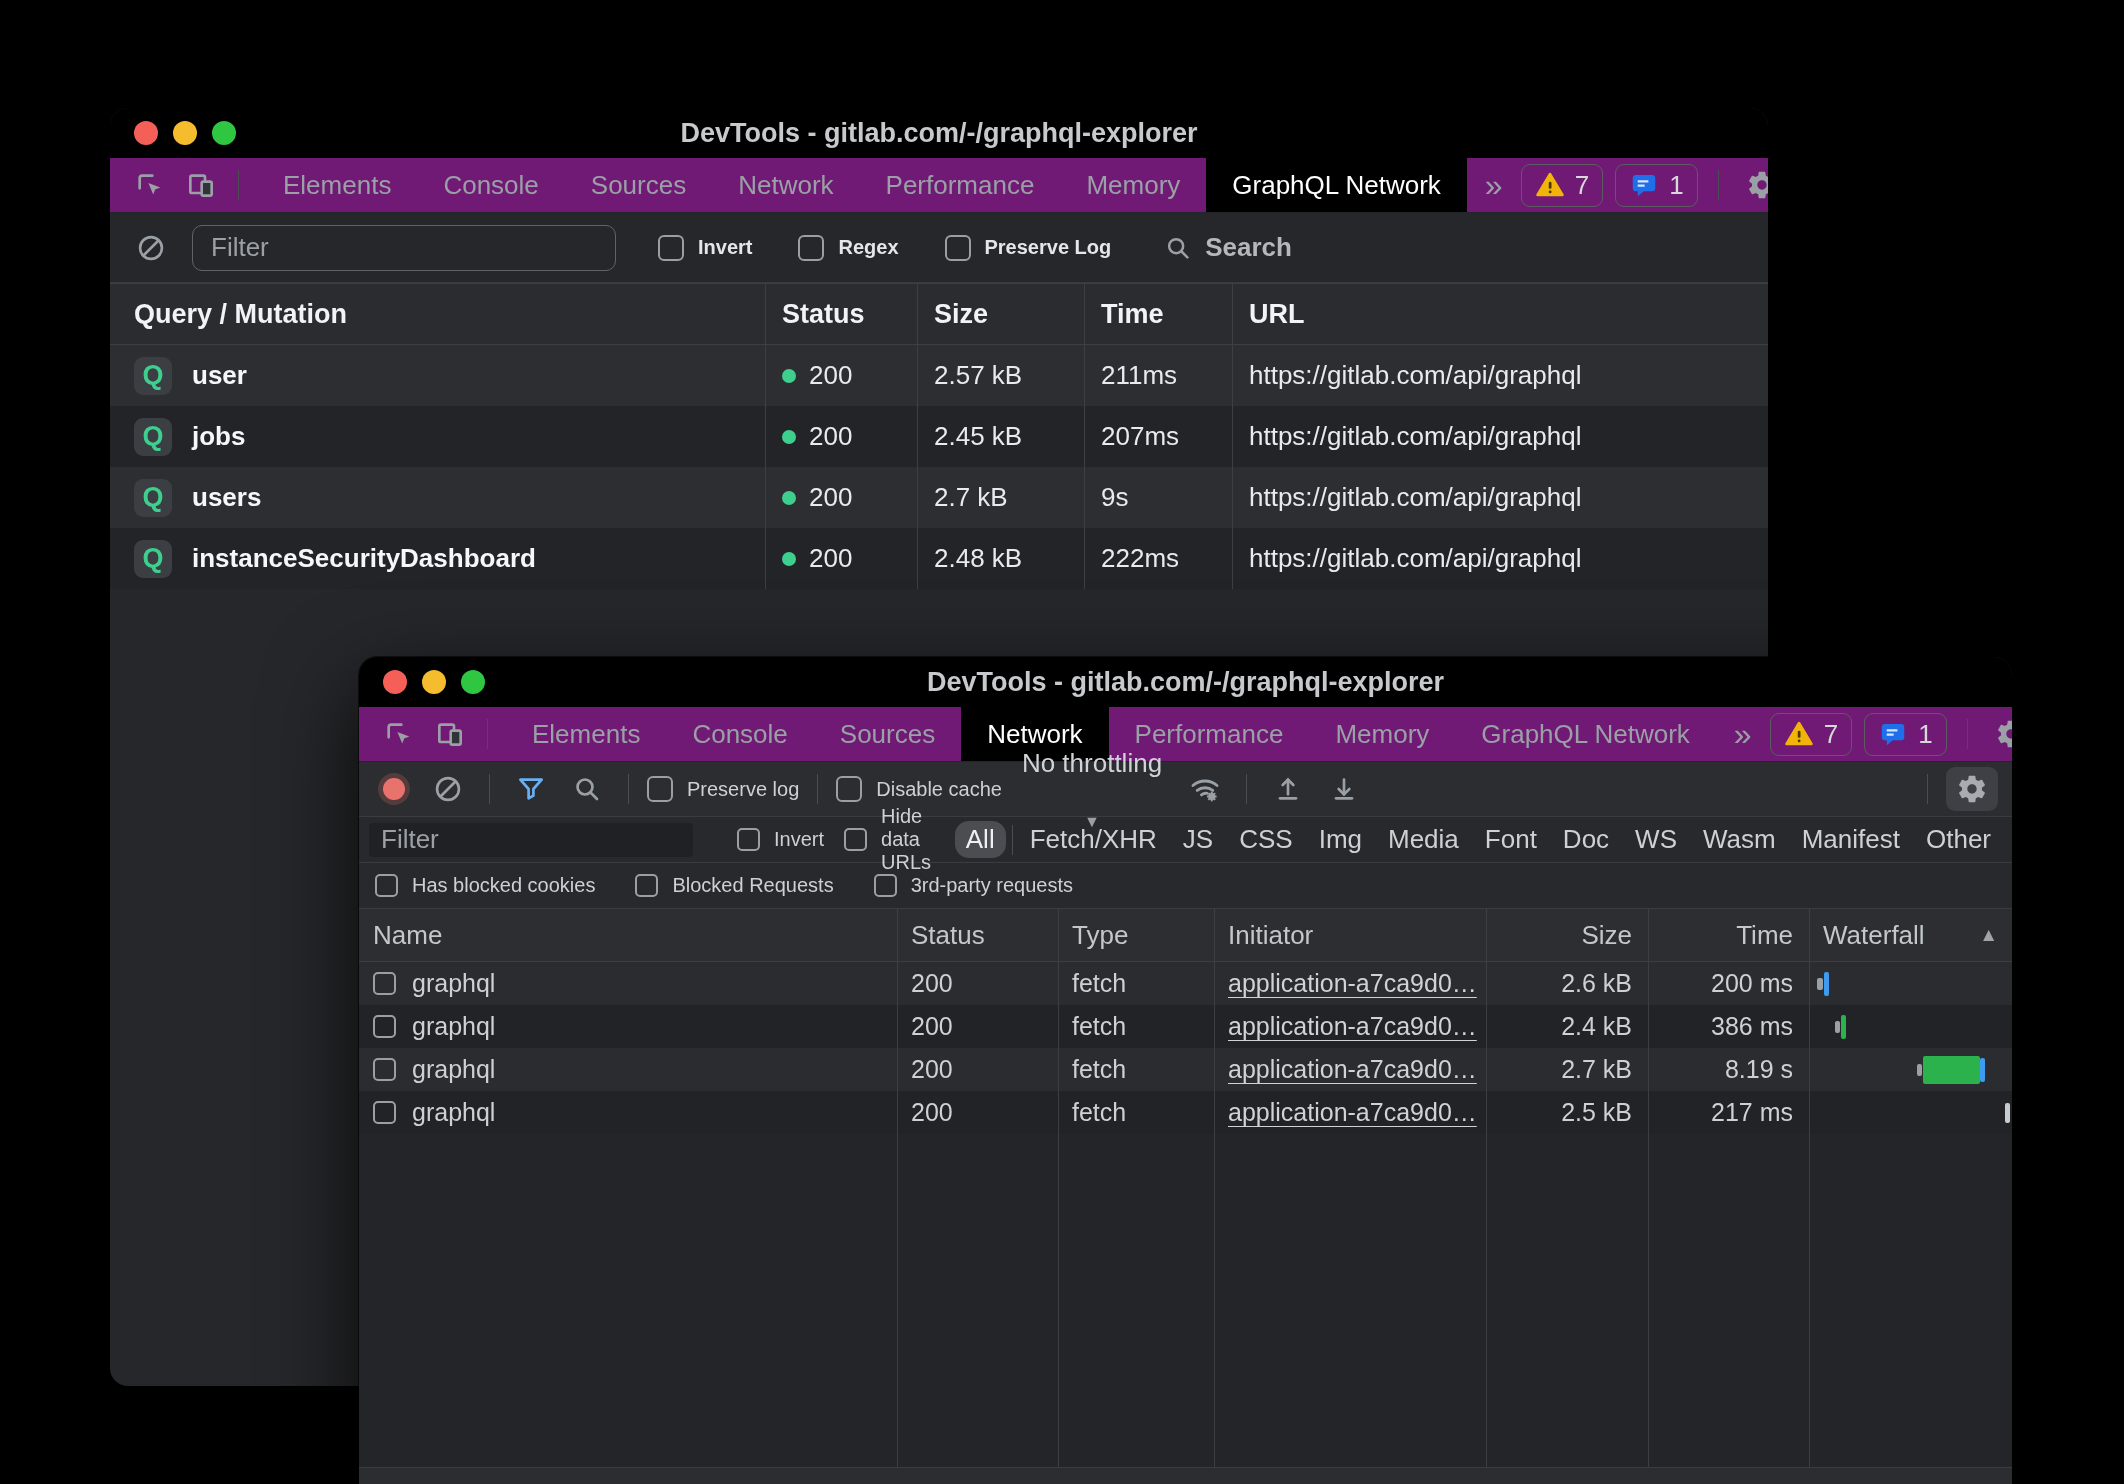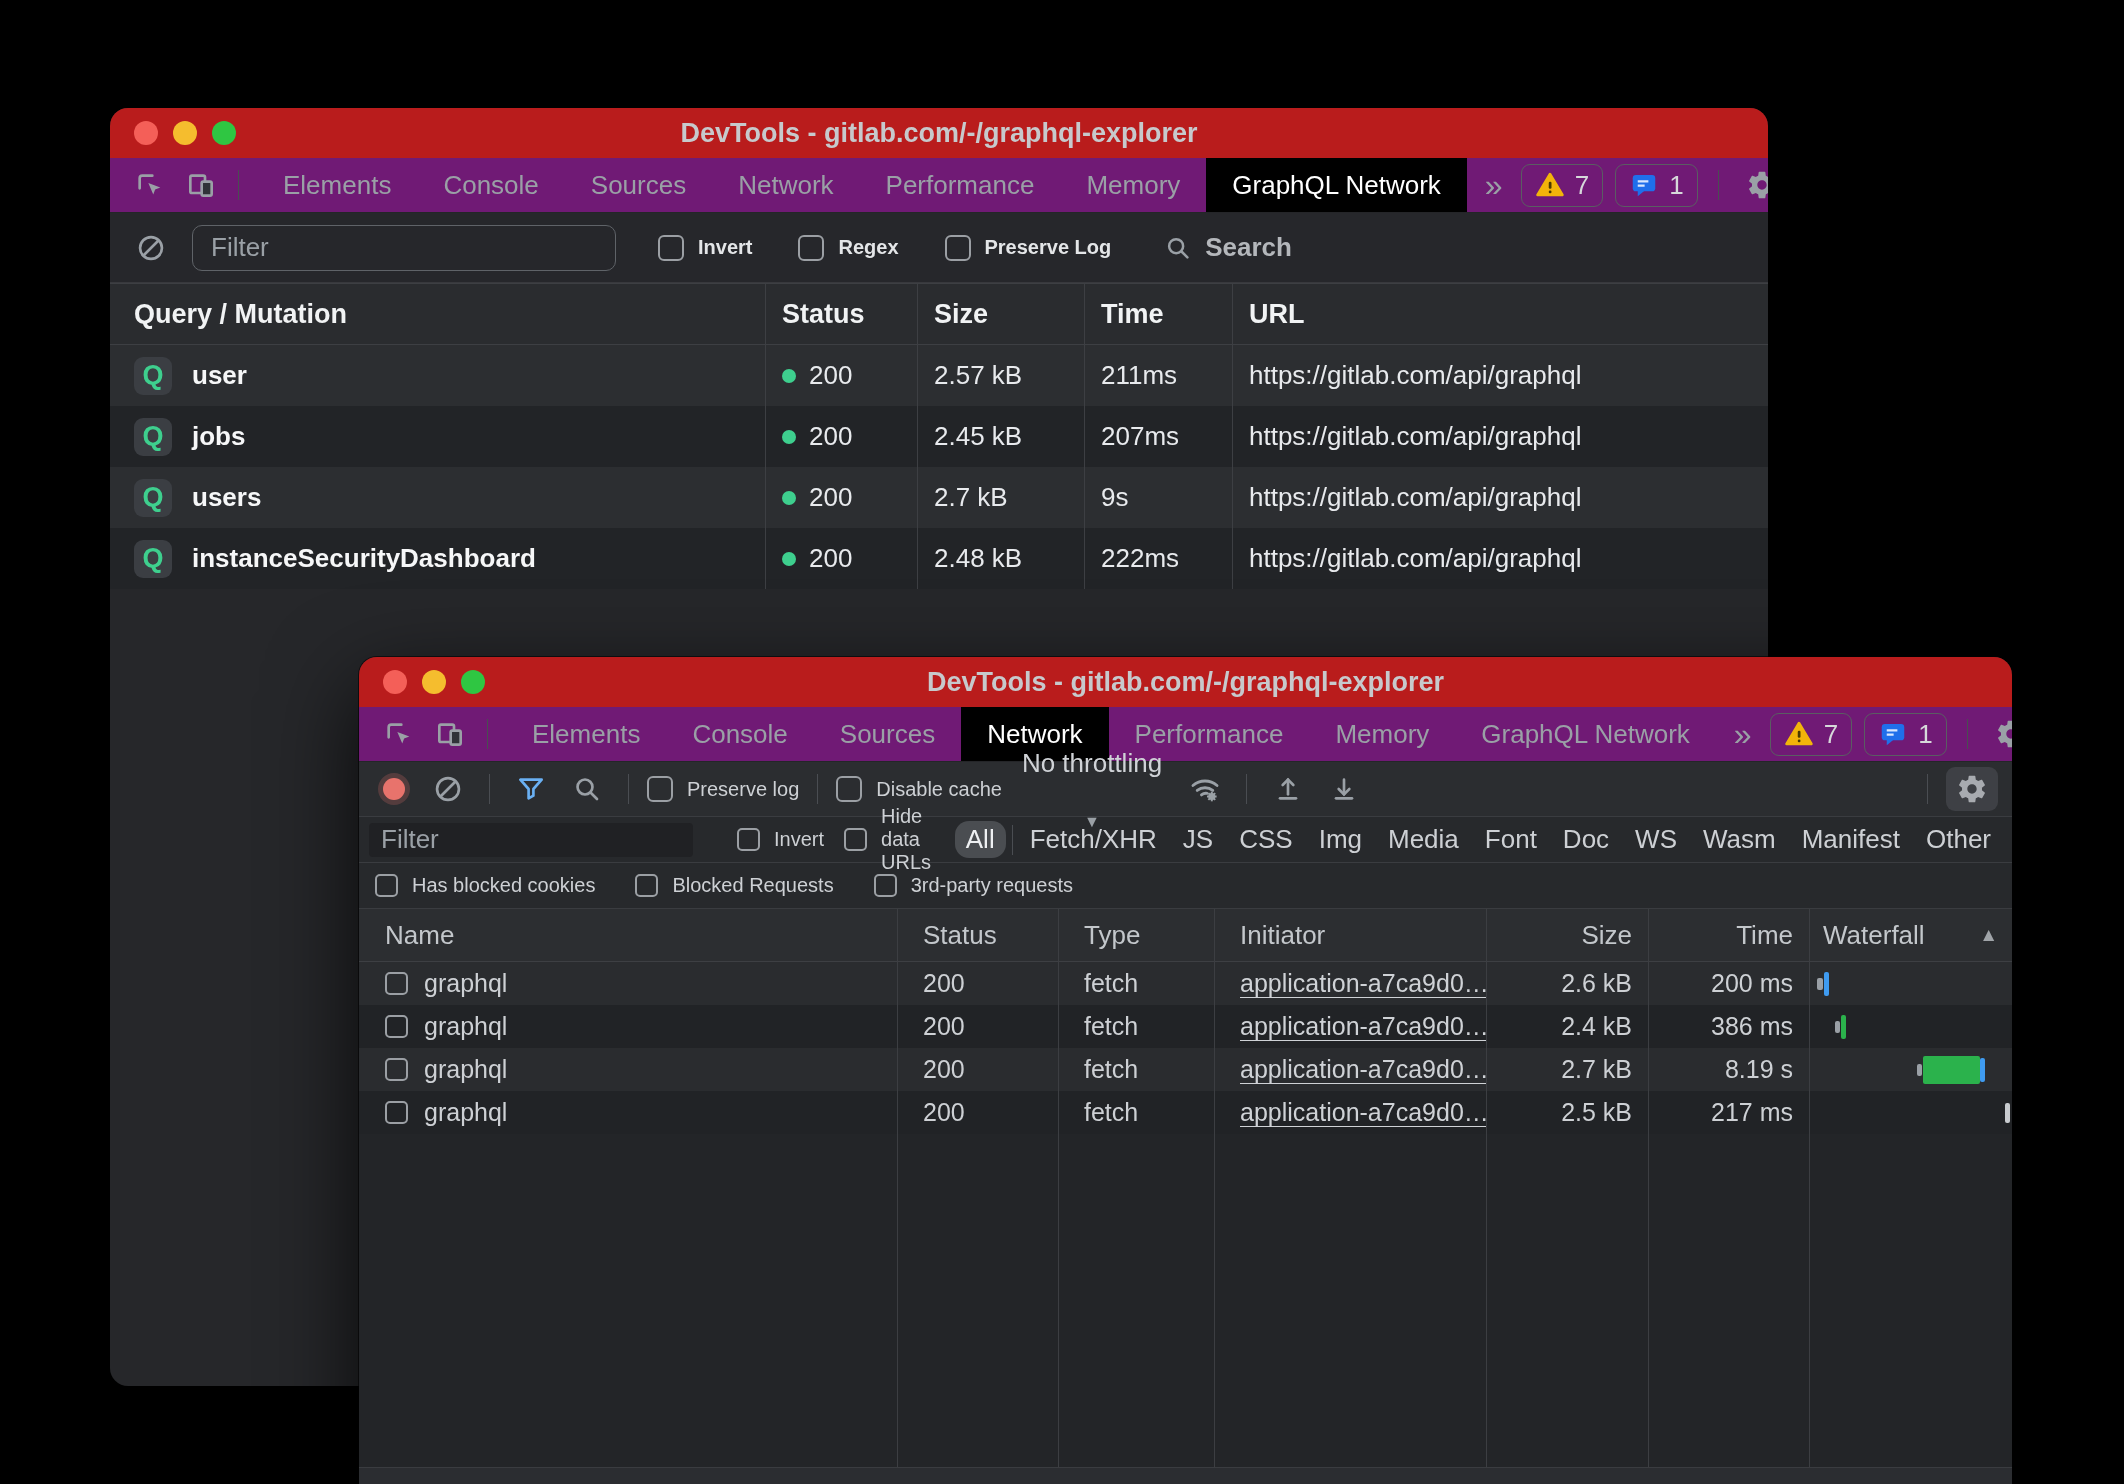--- a/index.html
+++ b/index.html
@@ -7,21 +7,21 @@
     width:2124px;height:1484px;background:#000;overflow:hidden;position:relative;
     font-family:"Liberation Sans","DejaVu Sans",sans-serif;
   }
   .window{position:absolute;background:#26272a;border-radius:18px;overflow:hidden;
     box-shadow:0 30px 90px rgba(0,0,0,.8),0 0 0 1px rgba(0,0,0,.55);}
   #win-back{left:110px;top:108px;width:1658px;height:1278px;z-index:1;}
   #win-front{left:359px;top:657px;width:1653px;height:827px;z-index:2;
     border-bottom-left-radius:0;border-bottom-right-radius:0;}
 
   
-  .titlebar{height:50px;background:#b91c1c;position:relative;display:flex;align-items:center;}
+  .titlebar{height:50px;background:#000000;position:relative;display:flex;align-items:center;}
   .lights{position:absolute;left:24px;top:0;height:100%;display:flex;align-items:center;gap:15px;}
   .light{width:24px;height:24px;border-radius:50%;}
   .light.red{background:#f45f58}.light.yellow{background:#f5bd2e}.light.green{background:#2fc642}
   .title{width:100%;text-align:center;color:#c7c9cc;font-size:27px;font-weight:700;}
 
   
   .tabbar{height:55px;background:#701a75;display:flex;align-items:stretch;border-bottom:1px solid #242528;box-sizing:border-box;}
   .tools{display:flex;align-items:center;gap:6px;padding:0 10px 0 16px;}
   .iconbtn{width:46px;height:42px;display:flex;align-items:center;justify-content:center;border-radius:6px;flex:none;}
   .vsep{width:1px;height:30px;background:#4a4d52;align-self:center;margin:0 8px;flex:none;}
@@ -84,21 +84,21 @@
     display:flex;align-items:center;gap:40px;padding:0 16px;font-size:26px;color:#cdd0d4;}
 
   
   .t2wrap{position:absolute;left:0;right:0;top:252px;bottom:0;background:#232528;}
   .colline{position:absolute;top:0;bottom:16px;width:1px;background:#3c3e42;z-index:4;}
   .t2-head{display:flex;height:53px;background:#2c2e31;border-bottom:1px solid #3d3f43;box-sizing:border-box;
     align-items:center;color:#c3c7cb;font-size:26px;position:relative;z-index:2;}
   .t2-row{display:flex;height:43px;align-items:center;font-size:25px;color:#cdd0d4;position:relative;z-index:1;}
   .t2-row.odd{background:#2a2c2f;}
   .t2-row.even{background:#212326;}
-  .t2c{display:flex;align-items:center;height:100%;box-sizing:border-box;padding-left:26px;}
+  .t2c{display:flex;align-items:center;height:100%;box-sizing:border-box;padding-left:14px;}
   .t2c.c0{width:538px;}
   .t2c.c1{width:161px;}
   .t2c.c2{width:156px;}
   .t2c.c3{width:272px;}
   .t2c.c4{width:162px;justify-content:flex-end;padding-right:16px;}
   .t2c.c5{width:161px;justify-content:flex-end;padding-right:16px;}
   .t2c.c6{flex:1;position:relative;padding-left:0;align-items:center;}
   .sorticon{margin-left:auto;padding-right:14px;font-size:19px;color:#a0a4a8;}
   .initlink{color:#cfd2d6;text-decoration:underline;text-underline-offset:5px;white-space:nowrap;overflow:hidden;}
   .rowck{margin:0 16px 0 0;}

